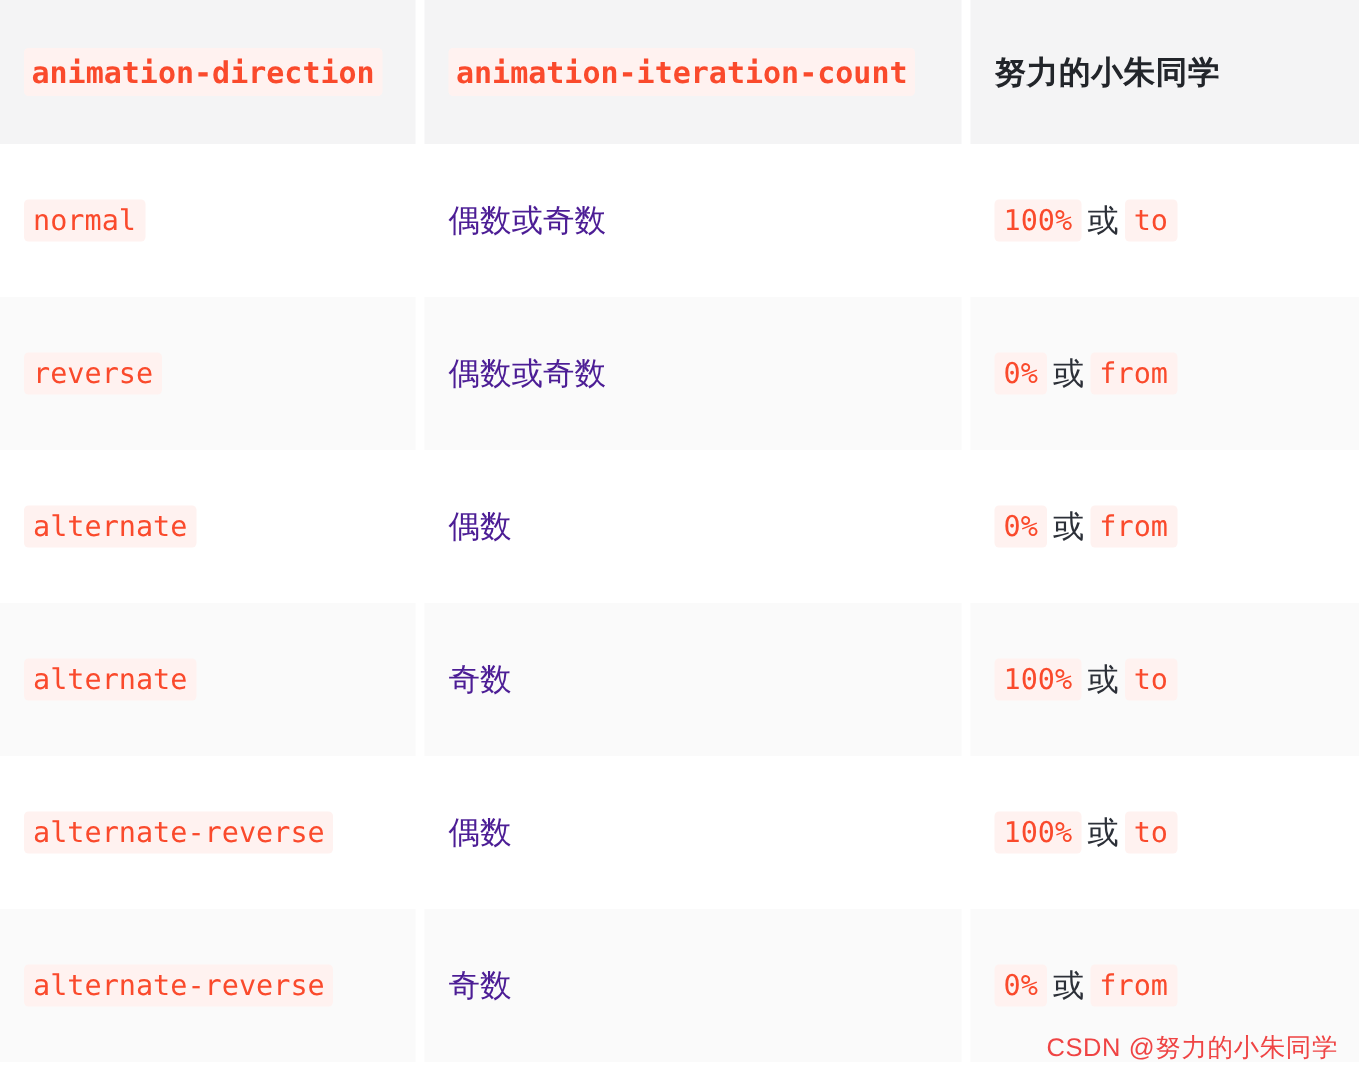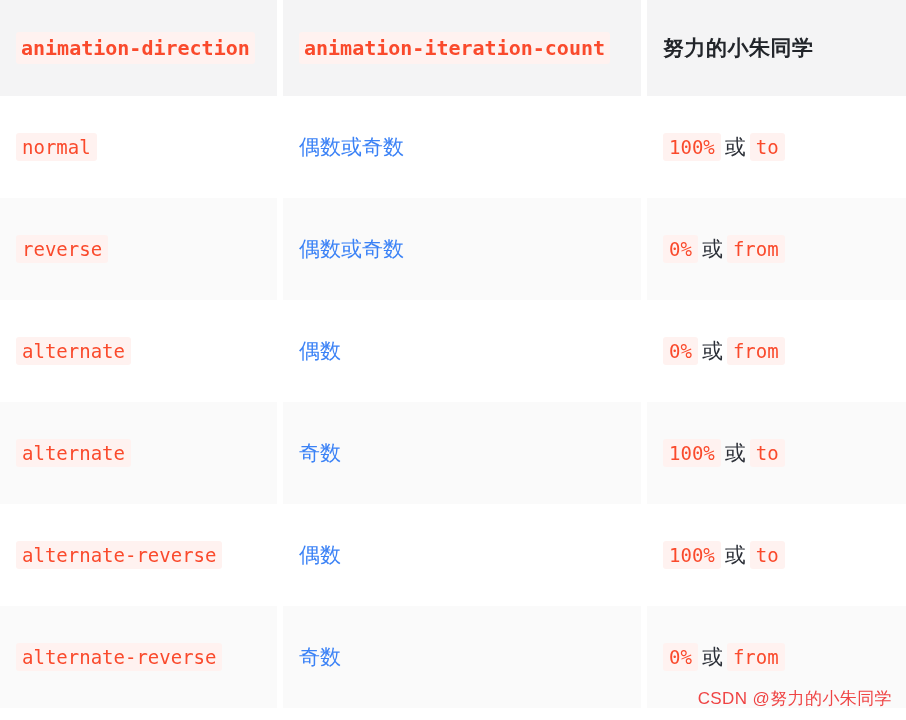--- a/index.html
+++ b/index.html
@@ -86,21 +86,21 @@
     line-height: 1.2;
     white-space: nowrap;
   }
   thead .code {
     font-size: 20px;
     padding: 4px 5px;
   }
 
   .cn {
     font-family: "Liberation Sans", "DejaVu Sans", sans-serif;
-    color: #3b82f6;
+    color: #4c1d95;
     font-size: 21px;
   }
   .sep {
     display: inline-block;
     padding: 0 4px;
     color: #2c3038;
     font-size: 21px;
     vertical-align: middle;
   }
   .code-mid { vertical-align: middle; }

